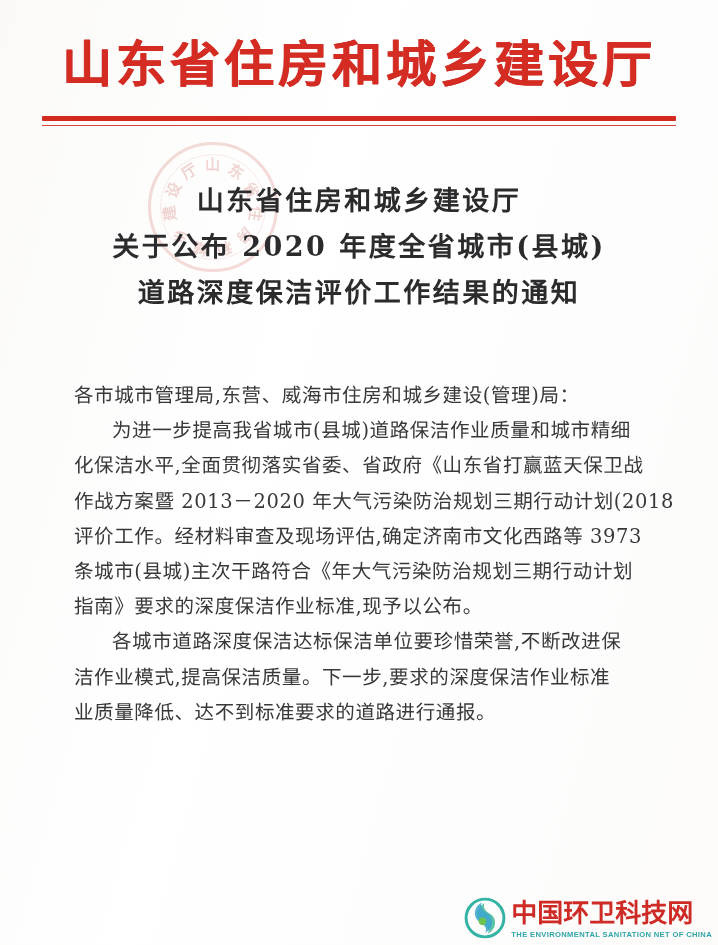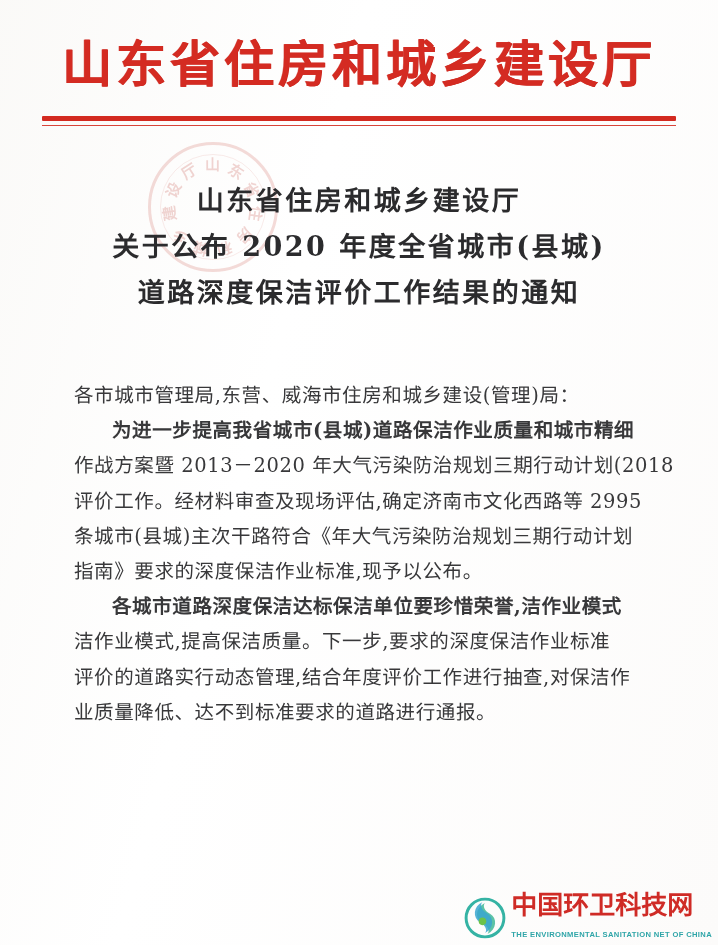--- a/index.html
+++ b/index.html
@@ -119,21 +119,20 @@
   .para-line {
     font-family: "DejaVu Serif", "Liberation Serif", serif;
     font-size: 19.5px;
     letter-spacing: 0.6px;
     color: #38383a;
     line-height: 35.2px;
     white-space: nowrap;
   }
   .para-line.indent {
     text-indent: 38px;
-    font-weight: bold;
   }
 
   
   #site-logo {
     position: absolute;
     right: 6px;
     bottom: 6px;
     height: 50px;
     display: flex;
     align-items: flex-end;
@@ -158,21 +157,21 @@
     letter-spacing: 0px;
     color: #cf2b26;
     white-space: nowrap;
   }
   #logo-en {
     font-family: "Liberation Sans", "DejaVu Sans", sans-serif;
     font-weight: 700;
     font-size: 7.6px;
     letter-spacing: 0.35px;
     color: #2fa5a8;
-    margin-top: 13px;
+    margin-top: 5px;
     white-space: nowrap;
   }
 </style>
 </head>
 <body>
 
 <div id="page">
 
   <div id="letterhead">
     <div id="letterhead-title">山东省住房和城乡建设厅</div>
@@ -199,27 +198,27 @@
 
   <div id="doc-title">
     <div class="title-line">山东省住房和城乡建设厅</div>
     <div class="title-line">关于公布 2020 年度全省城市(县城)</div>
     <div class="title-line">道路深度保洁评价工作结果的通知</div>
   </div>
 
   <div id="body-text">
       <div class="para-line">各市城市管理局,东营、威海市住房和城乡建设(管理)局：</div>
       <div class="para-line indent">为进一步提高我省城市(县城)道路保洁作业质量和城市精细</div>
+      <div class="para-line">化保洁水平,全面贯彻落实省委、省政府《山东省打赢蓝天保卫战</div>
       <div class="para-line">作战方案暨 2013－2020 年大气污染防治规划三期行动计划(2018</div>
-      <div class="para-line">评价工作。经材料审查及现场评估,确定济南市文化西路等 2995</div>
+      <div class="para-line">评价工作。经材料审查及现场评估,确定济南市文化西路等 3973</div>
       <div class="para-line">条城市(县城)主次干路符合《年大气污染防治规划三期行动计划</div>
       <div class="para-line">指南》要求的深度保洁作业标准,现予以公布。</div>
-      <div class="para-line indent">各城市道路深度保洁达标保洁单位要珍惜荣誉,洁作业模式</div>
+      <div class="para-line indent">各城市道路深度保洁达标保洁单位要珍惜荣誉,不断改进保</div>
       <div class="para-line">洁作业模式,提高保洁质量。下一步,要求的深度保洁作业标准</div>
-      <div class="para-line">评价的道路实行动态管理,结合年度评价工作进行抽查,对保洁作</div>
       <div class="para-line">业质量降低、达不到标准要求的道路进行通报。</div>
     </div>
 
   <div id="site-logo">
     <div id="logo-mark">
       <svg viewBox="0 0 100 100" width="42" height="42" aria-hidden="true">
         <circle cx="50" cy="50" r="45" fill="none" stroke="#35b3a4" stroke-width="7"></circle>
         <path d="M50 14 C26 26 26 52 44 62 C58 70 62 82 56 88 C78 78 80 50 62 40 C48 32 44 20 50 14 Z" fill="#5cc3a6"></path>
         <path d="M50 86 C72 74 72 48 54 38 C40 30 38 18 44 12 C22 22 20 50 38 60 C52 68 56 80 50 86 Z" fill="#3aa6cf" opacity="0.85"></path>
         <circle cx="44" cy="58" r="9" fill="#6cc24a"></circle>

